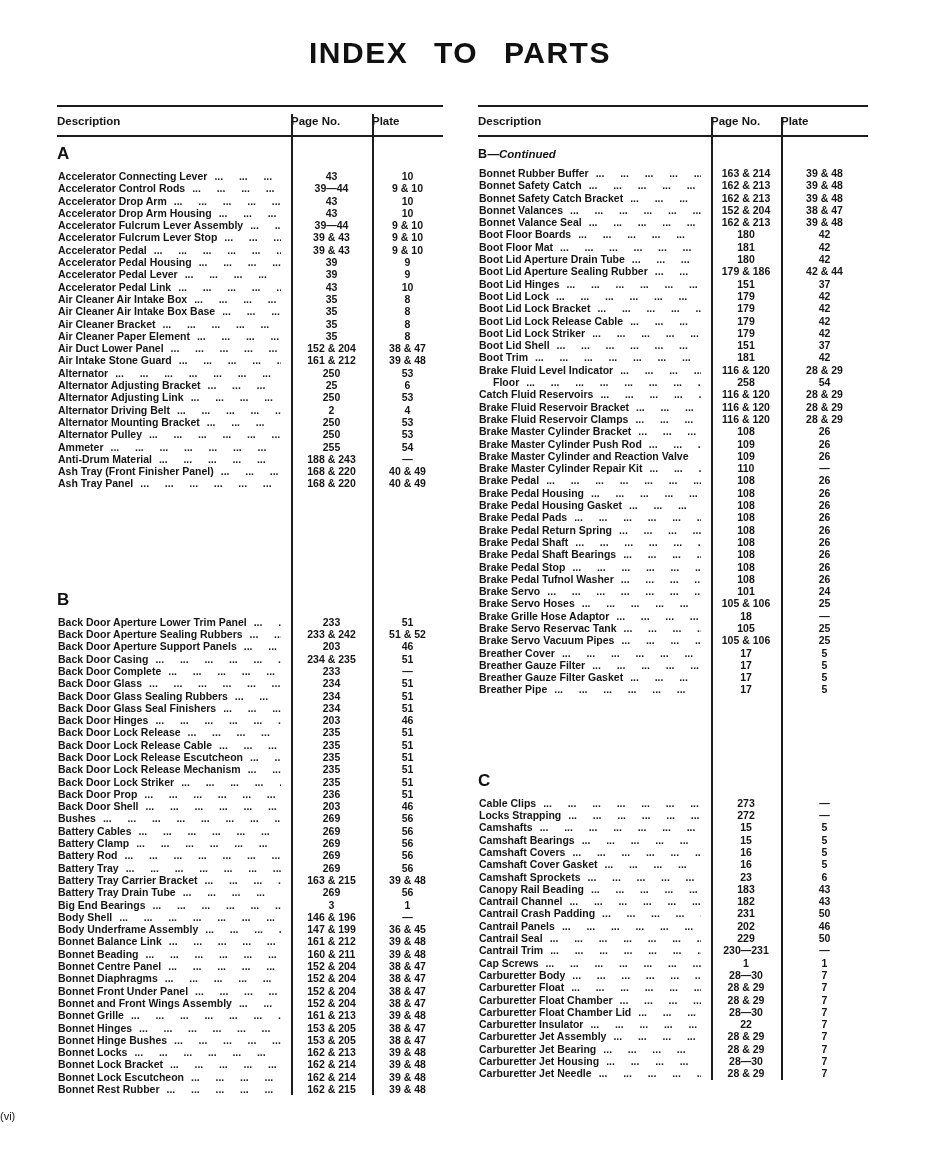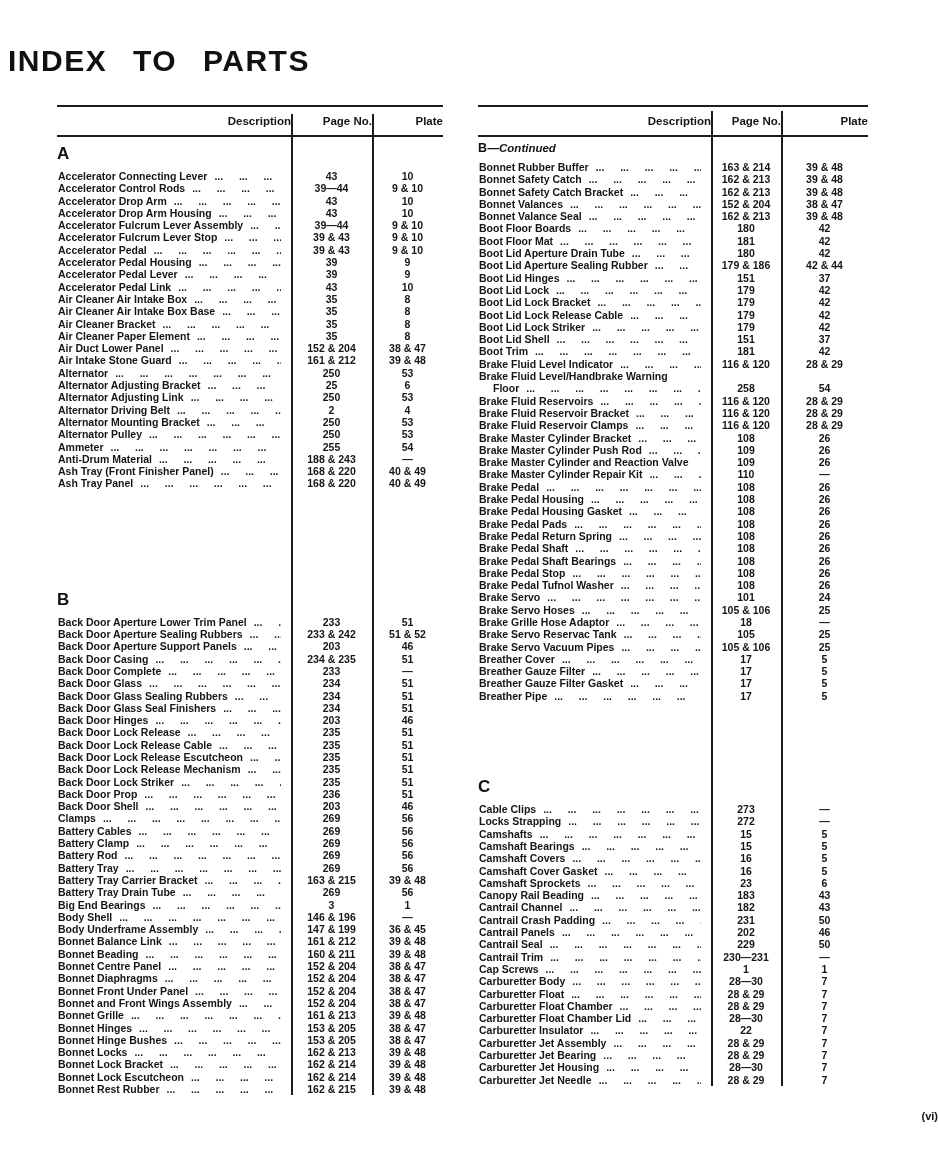--- a/index.html
+++ b/index.html
@@ -5,49 +5,49 @@
   html,body{margin:0;padding:0;}
   body{
     width:938px;height:1176px;position:relative;
     background:#ffffff;
     font-family:"Liberation Sans", sans-serif;
     color:#151515;
     overflow:hidden;
   }
   .page-title{
     position:absolute;top:36px;left:0;width:920px;
-    text-align:left;
+    text-align:center;
     font-size:30px;font-weight:800;letter-spacing:1.5px;word-spacing:16px;
-    margin:8px;color:#111;
+    margin:0;color:#111;
   }
   .itable{position:absolute;top:105px;}
   .itable.t-left{left:57px;width:386px;}
   .itable.t-right{left:478px;width:390px;}
   .thead{
     display:flex;align-items:center;height:28px;
     border-top:2px solid #1c1c1c;border-bottom:2px solid #1c1c1c;
     font-size:11.5px;font-weight:700;
   }
-  .th{text-align:right;}
+  .th{text-align:left;}
   .t-left  .w-desc{width:234px;}
   .t-left  .w-page{width:81px;}
   .t-left  .w-plate{width:71px;}
   .t-right .w-desc{width:233px;}
   .t-right .w-page{width:70px;}
   .t-right .w-plate{width:87px;}
   .tbody{position:relative;}
   .vrule{position:absolute;top:-30px;bottom:0;width:1.5px;background:#1c1c1c;}
   .t-left  .vrule.v1{left:234px;}
   .t-left  .vrule.v2{left:315px;}
   .t-right .vrule.v1{left:233px;}
   .t-right .vrule.v2{left:303px;}
   .section{padding-top:0;}
   .t-left  .section.first{margin-top:7px;}
   .t-left  .section.later{margin-top:100px;}
-  .t-right .section.first{margin-top:4px;}
+  .t-right .section.first{margin-top:10px;}
   .t-right .section.later{margin-top:75px;}
   .sec-label{
     font-size:17px;font-weight:800;line-height:19px;height:26px;
     letter-spacing:.5px;color:#111;
   }
   .sec-label .suffix{font-style:italic;font-weight:700;font-size:11.5px;letter-spacing:0;}
   .sec-label.cont{font-size:12.5px;height:20px;line-height:14px;}
   .row{
     display:flex;align-items:baseline;
     font-size:10.5px;font-weight:700;line-height:12.3px;height:12.3px;
@@ -55,22 +55,22 @@
   }
   .desc-cell{display:flex;overflow:hidden;}
   .desc-text{flex:0 0 auto;padding-left:1px;}
   .leader{
     flex:1 1 auto;overflow:hidden;white-space:nowrap;
     margin-left:7px;margin-right:10px;color:#1a1a1a;
   }
   .row.indent .desc-text{padding-left:15px;}
   .cell-page,.cell-plate{text-align:center;flex:0 0 auto;}
   .page-footer{
-    position:absolute;top:1110px;left:0;width:938px;text-align:right;
-    font-size:11px;font-weight:700;
+    position:absolute;top:1110px;left:0;width:938px;text-align:left;
+    font-size:11px;font-weight:400;
   }
 </style>
 </head>
 <body>
 
 <h1 class="page-title">INDEX TO PARTS</h1>
 
 <div class="itable t-left">
   <div class="thead">
     <div class="th w-desc">Description</div>
@@ -416,21 +416,21 @@
         <div class="row">
           <div class="desc-cell w-desc">
             <span class="desc-text">Back Door Shell</span>
             <span class="leader">...  ...  ...  ...  ...  ...  ...  ...  ...  ...  ...  ...  </span>
           </div>
           <span class="cell-page w-page">203</span>
           <span class="cell-plate w-plate">46</span>
         </div>
         <div class="row">
           <div class="desc-cell w-desc">
-            <span class="desc-text">Clamps</span>
+            <span class="desc-text">Bushes</span>
             <span class="leader">...  ...  ...  ...  ...  ...  ...  ...  ...  ...  ...  ...  </span>
           </div>
           <span class="cell-page w-page">269</span>
           <span class="cell-plate w-plate">56</span>
         </div>
         <div class="row">
           <div class="desc-cell w-desc">
             <span class="desc-text">Battery Cables</span>
             <span class="leader">...  ...  ...  ...  ...  ...  ...  ...  ...  ...  ...  ...  </span>
           </div>
@@ -749,39 +749,31 @@
           <span class="cell-plate w-plate">42</span>
         </div>
         <div class="row">
           <div class="desc-cell w-desc">
             <span class="desc-text">Brake Fluid Level Indicator</span>
             <span class="leader">...  ...  ...  ...  ...  ...  ...  ...  ...  ...  ...  ...  </span>
           </div>
           <span class="cell-page w-page">116 &amp; 120</span>
           <span class="cell-plate w-plate">28 &amp; 29</span>
         </div>
-        <div class="row">
-          <div class="desc-cell w-desc">
-            <span class="desc-text">Brake Fluid Level/Handbrake Warning</span>
-            <span class="leader"></span>
-          </div>
-          <span class="cell-page w-page"></span>
-          <span class="cell-plate w-plate"></span>
-        </div>
         <div class="row indent">
           <div class="desc-cell w-desc">
             <span class="desc-text">Floor</span>
             <span class="leader">...  ...  ...  ...  ...  ...  ...  ...  ...  ...  ...  ...  </span>
           </div>
           <span class="cell-page w-page">258</span>
           <span class="cell-plate w-plate">54</span>
         </div>
         <div class="row">
           <div class="desc-cell w-desc">
-            <span class="desc-text">Brake Fluid Reservoirs</span>
+            <span class="desc-text">Catch Fluid Reservoirs</span>
             <span class="leader">...  ...  ...  ...  ...  ...  ...  ...  ...  ...  ...  ...  </span>
           </div>
           <span class="cell-page w-page">116 &amp; 120</span>
           <span class="cell-plate w-plate">28 &amp; 29</span>
         </div>
         <div class="row">
           <div class="desc-cell w-desc">
             <span class="desc-text">Brake Fluid Reservoir Bracket</span>
             <span class="leader">...  ...  ...  ...  ...  ...  ...  ...  ...  ...  ...  ...  </span>
           </div>

